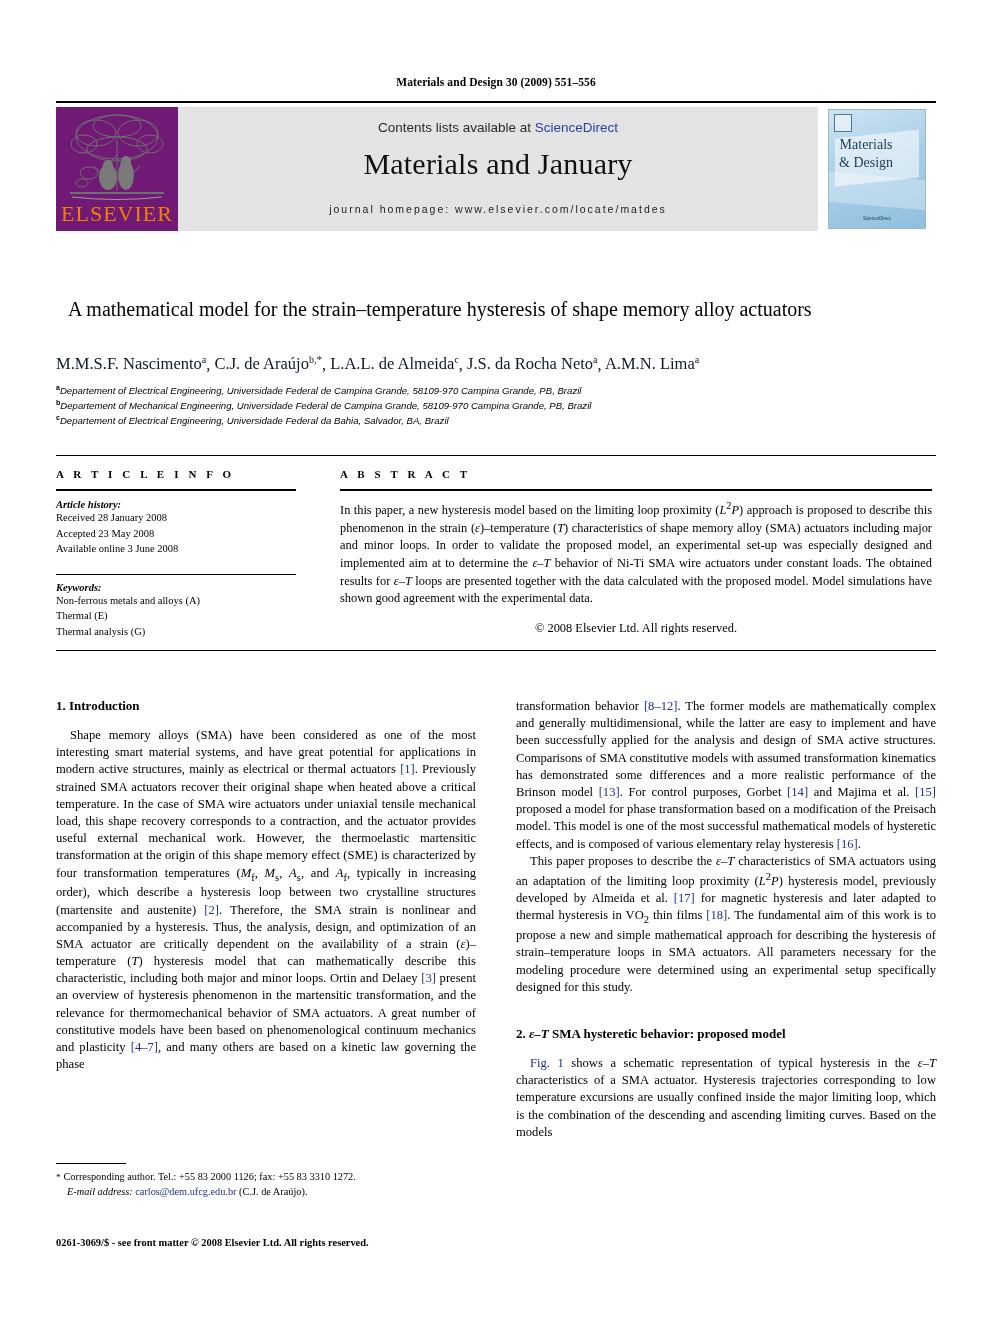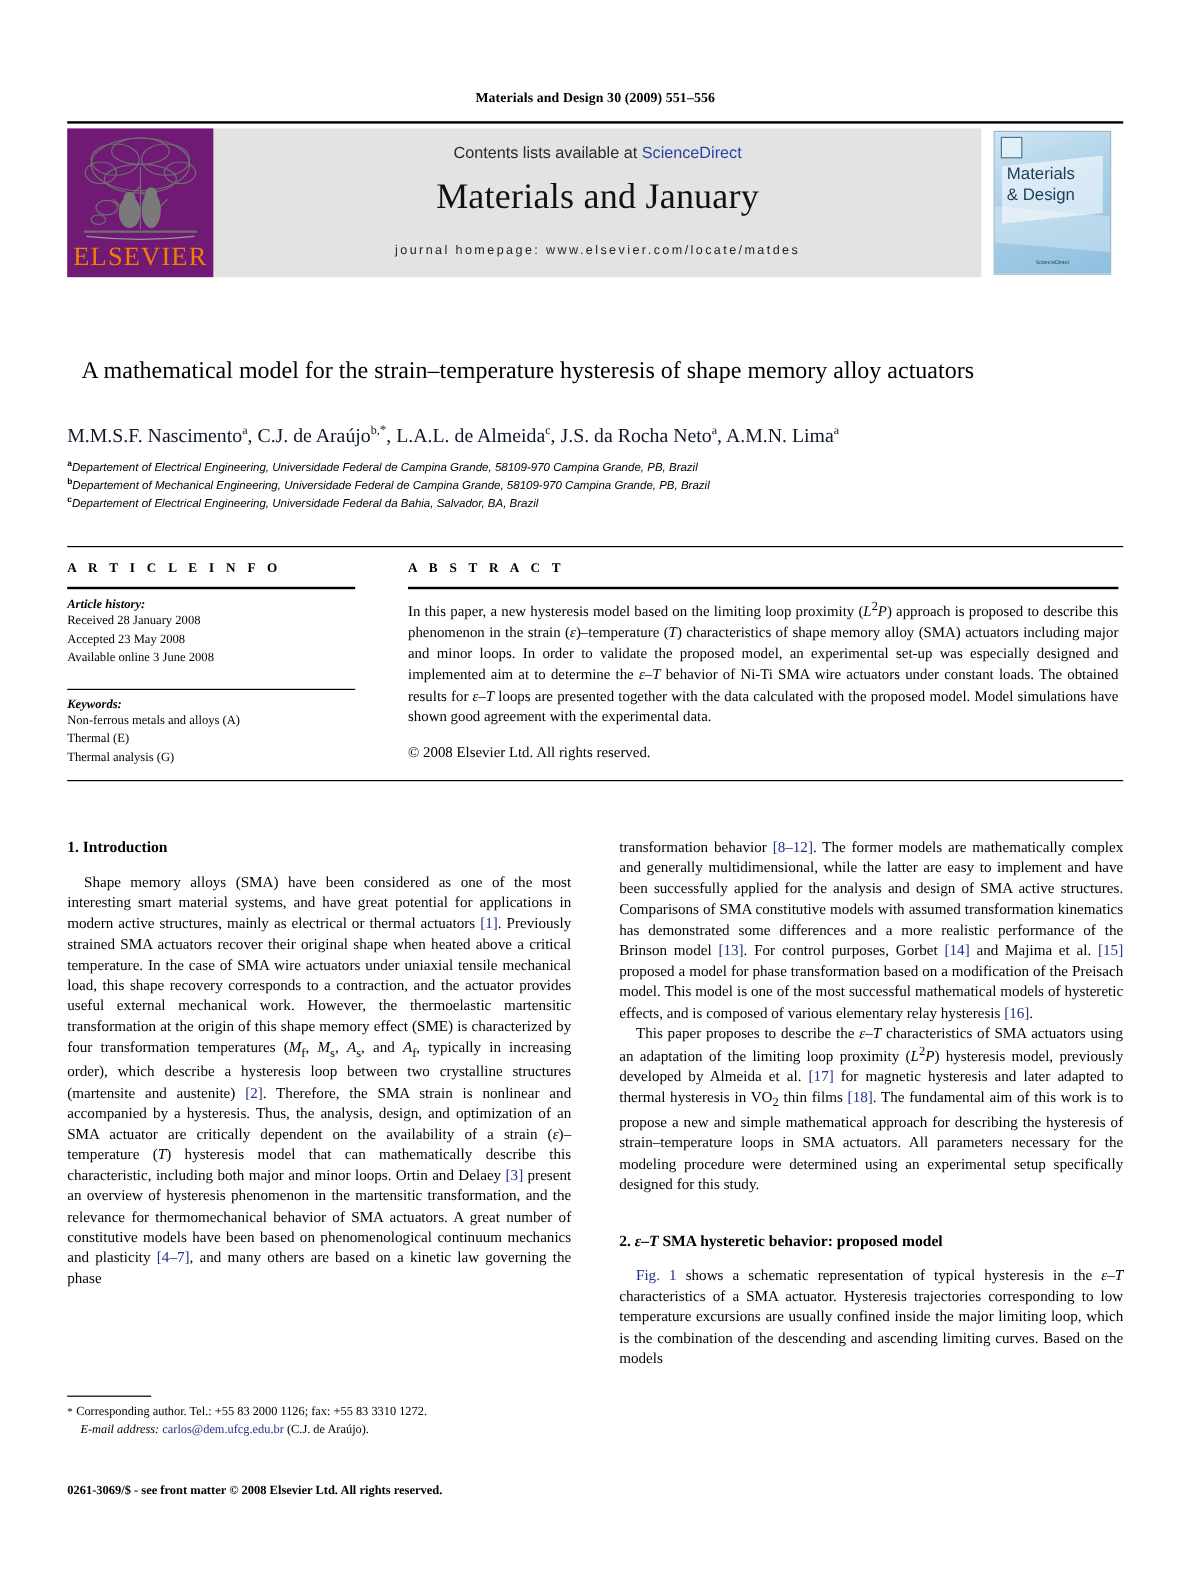--- a/index.html
+++ b/index.html
@@ -115,25 +115,25 @@
   }
   .cover-band2 {
     position: absolute; left: 0px; top: 66px;
     width: 96px; height: 30px;
     background: rgba(255,255,255,.3);
     transform: skewY(5deg);
   }
   .cover-title {
     position: absolute;
     left: 10px; top: 26px;
-    font-family: Liberation Sans, sans-serif;
+    font-family: Liberation Serif, serif;
     font-size: 14px;
     color: #1b3d57;
     line-height: 1.25;
-    text-align: left;
+    text-align: center;
   }
   .cover-elsev {
     position: absolute; left: 5px; top: 4px;
     width: 16px; height: 16px;
     border: 1px solid #4a7792;
     background: rgba(255,255,255,.5);
   }
   .cover-foot {
     position: absolute; left: 0; bottom: 5px; width: 96px;
     text-align: center;
@@ -201,21 +201,21 @@
 
   .abstract-text {
     font-family: "Liberation Serif", serif;
     font-size: 12.4px;
     line-height: 1.42;
     text-align: justify;
   }
   .copyline {
     font-family: "Liberation Serif", serif;
     font-size: 12.4px;
-    text-align: left;
+    text-align: center;
     margin-top: 13px;
   }
   .rule-info-bot {
     position: absolute; left: 56px; top: 650px; width: 880px;
     height: 1px; background: #000;
   }
 
   
   .col-left  { position: absolute; left: 56px;  top: 698px; width: 420px; }
   .col-right { position: absolute; left: 516px; top: 698px; width: 420px; }

